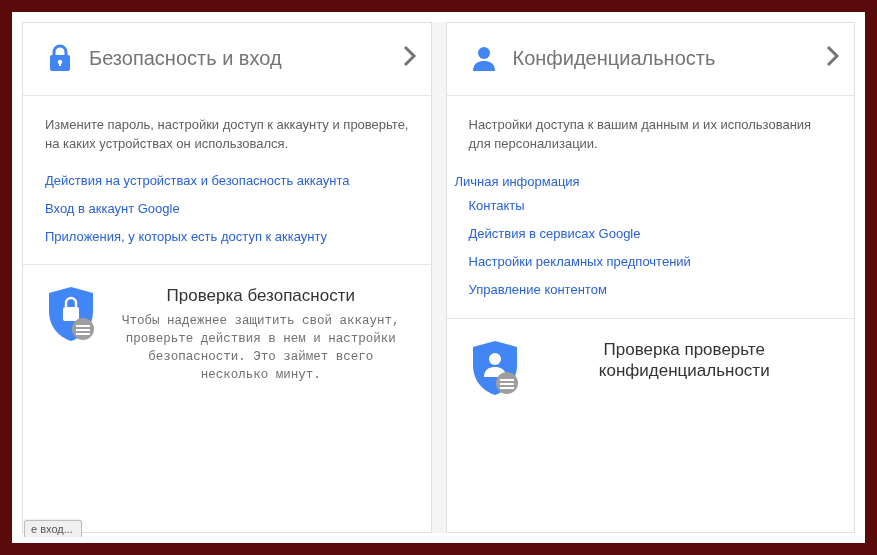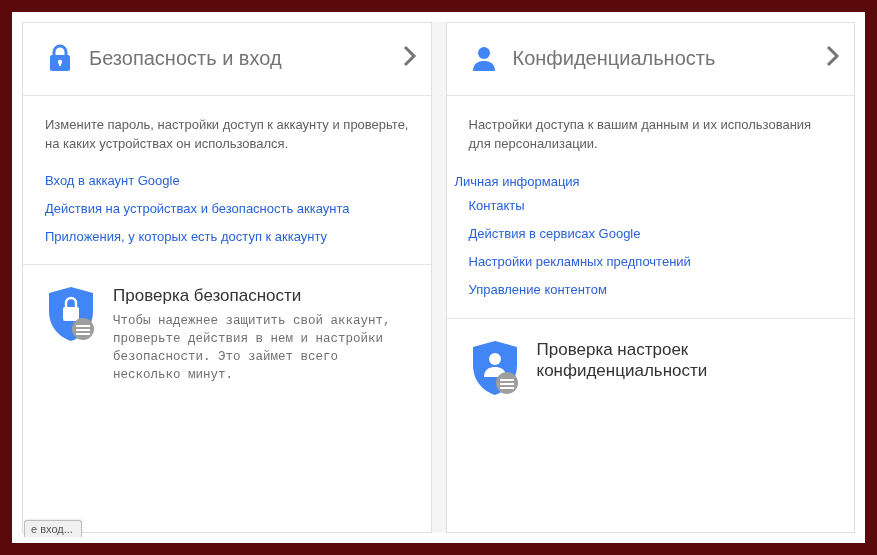--- a/index.html
+++ b/index.html
@@ -78,20 +78,21 @@
     text-decoration: none;
     margin-bottom: 10px;
     line-height: 1.4;
   }
   .sub-card {
     margin: 18px -22px 0 -22px;
     border-top: 1px solid #e6e6e6;
     padding: 20px 22px 0 22px;
     display: flex;
     gap: 16px;
+    text-align: center;
   }
   .shield {
     flex: 0 0 52px;
     height: 58px;
     position: relative;
   }
   .sub-text h3 {
     font-size: 17px;
     font-weight: 400;
     color: #333;
@@ -139,22 +140,22 @@
         <h2>Безопасность и вход</h2>
         <span class="chevron">
           <svg width="14" height="22" viewBox="0 0 14 22">
               <path d="M2 2 L11 11 L2 20" fill="none" stroke="#757575" stroke-width="3"></path>
             </svg>
         </span>
       </div>
       <div class="card-body">
         <p class="desc">Измените пароль, настройки доступ к аккаунту и проверьте, на каких устройствах он использовался.</p>
         <div class="link-list">
+          <a href="#">Действия на устройствах и безопасность аккаунта</a>
           <a href="#">Вход в аккаунт Google</a>
-          <a href="#">Действия на устройствах и безопасность аккаунта</a>
           <a href="#">Приложения, у которых есть доступ к аккаунту</a>
         </div>
         <div class="sub-card">
           <div class="shield">
             <svg width="52" height="58" viewBox="0 0 52 58">
               <path d="M26 2 L48 8 V26 C48 42 38 52 26 56 C14 52 4 42 4 26 V8 Z" fill="#4285f4"></path>
               <rect x="18" y="22" width="16" height="14" rx="2" fill="#fff"></rect>
               <path d="M21 22 V18 a5 5 0 0 1 10 0 V22" fill="none" stroke="#fff" stroke-width="2.4"></path>
               <circle cx="38" cy="44" r="11" fill="#9e9e9e"></circle>
               <rect x="31" y="40" width="14" height="2" fill="#fff"></rect>
@@ -204,21 +205,21 @@
               <path d="M26 2 L48 8 V26 C48 42 38 52 26 56 C14 52 4 42 4 26 V8 Z" fill="#4285f4"></path>
               <circle cx="26" cy="20" r="6" fill="#fff"></circle>
               <path d="M15 38 C15 30 21 28 26 28 C31 28 37 30 37 38 Z" fill="#fff"></path>
               <circle cx="38" cy="44" r="11" fill="#9e9e9e"></circle>
               <rect x="31" y="40" width="14" height="2" fill="#fff"></rect>
               <rect x="31" y="44" width="14" height="2" fill="#fff"></rect>
               <rect x="31" y="48" width="14" height="2" fill="#fff"></rect>
             </svg>
           </div>
           <div class="sub-text">
-            <h3>Проверка настроек конфиденциальности</h3>
+            <h3>Проверка проверьте конфиденциальности</h3>
           </div>
         </div>
       </div>
     </div>
 
   </div>
 
   <div class="status-tab">е вход...</div>
 </div>
 

